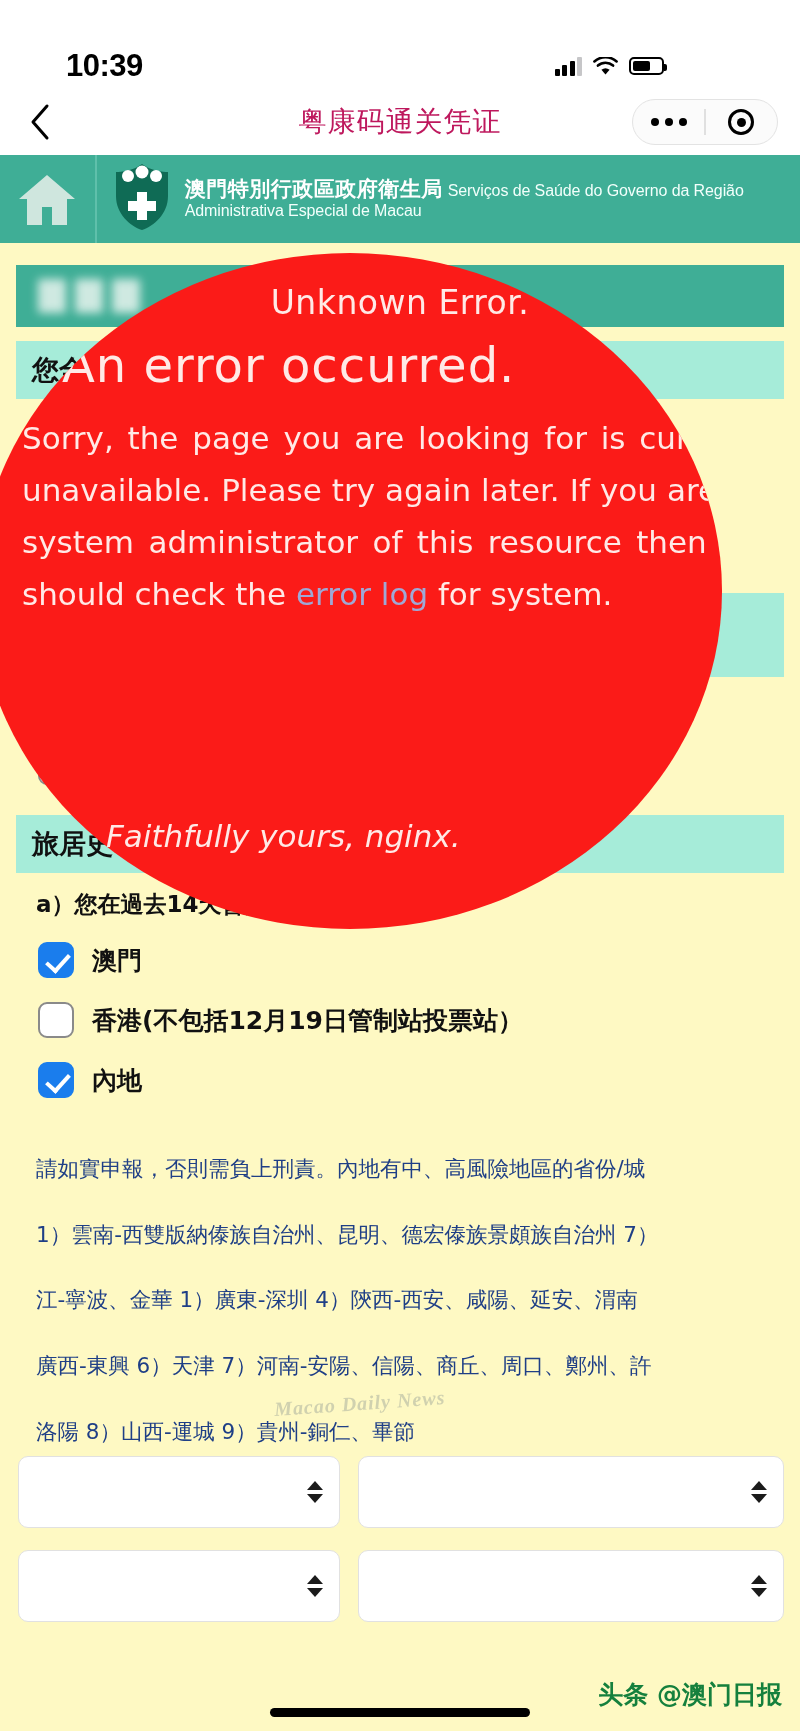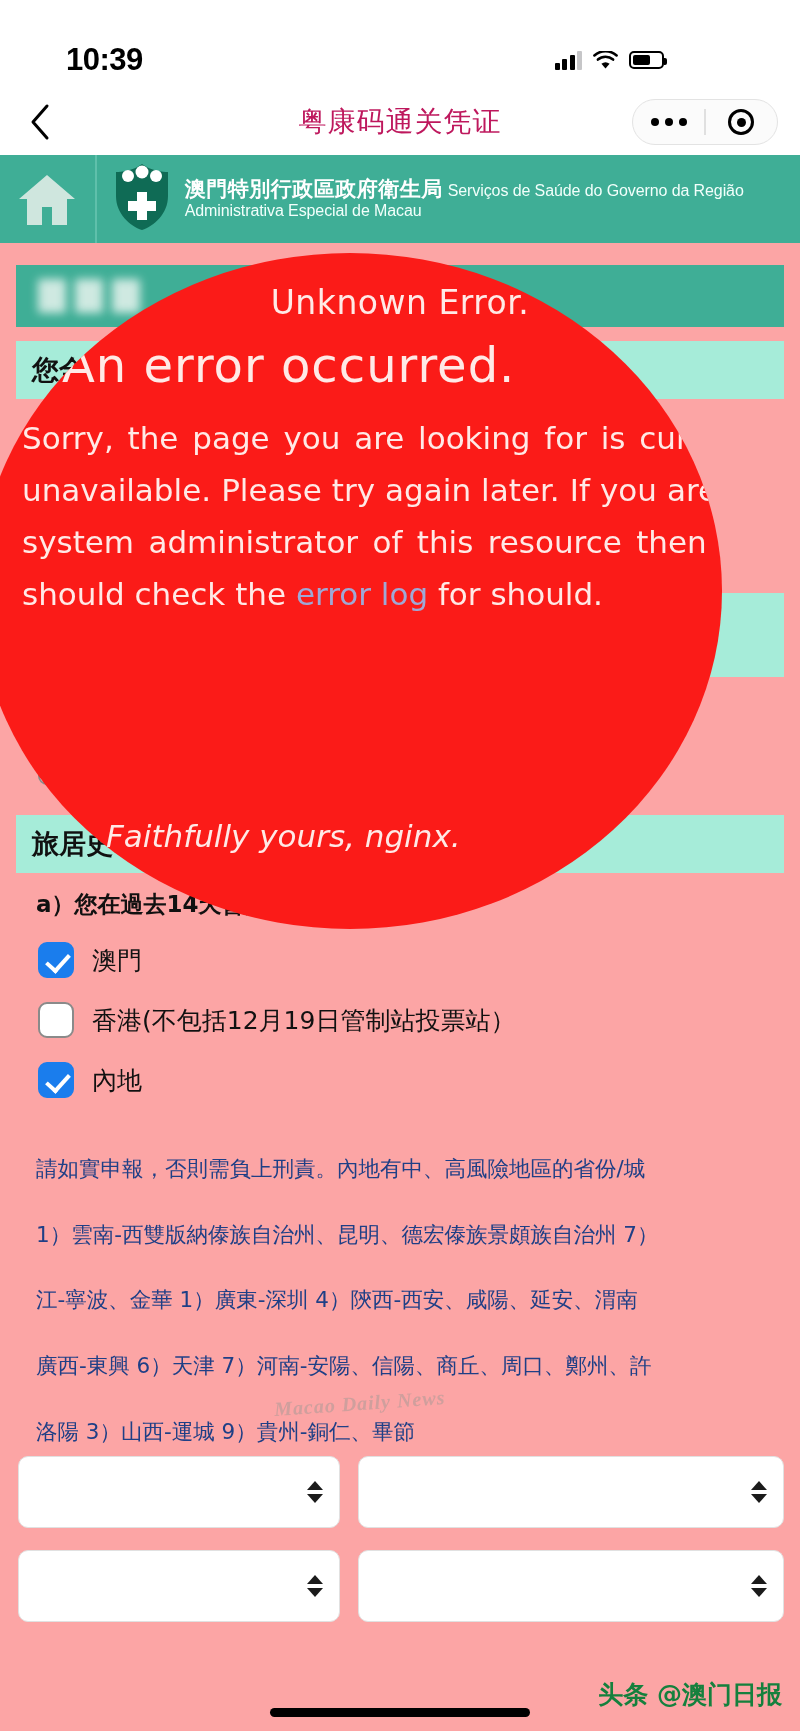--- a/index.html
+++ b/index.html
@@ -11,21 +11,21 @@
   }
   #screen {
     position: relative;
     width: 800px; height: 1731px;
     background: #ffffff;
     overflow: hidden;
   }
 
   
   .statusbar {
-    position: absolute; top: 8px; left: 0;
+    position: absolute; top: 14px; left: 0;
     width: 712px; height: 88px;
     display: flex; align-items: center; justify-content: space-between;
     padding: 16px 48px 0 66px;
   }
   .statusbar .clock {
     font-size: 31px; font-weight: 600; color: #000;
     letter-spacing: -0.5px;
     font-family: "Liberation Sans", sans-serif;
   }
   .status-right { display: flex; align-items: center; gap: 11px; }
@@ -83,21 +83,21 @@
   .ring {
     width: 26px; height: 26px; border: 3px solid #000; border-radius: 50%;
     display: flex; align-items: center; justify-content: center;
   }
   .ring i { width: 9px; height: 9px; border-radius: 50%; background: #000; display:block; }
 
   
   .page {
     position: absolute; top: 155px; left: 0;
     width: 800px; height: 1576px;
-    background: #fca5a5;
+    background: #fef9c3;
   }
 
   
   .gov-header {
     display: flex; align-items: stretch;
     height: 88px; background: #3fae96;
   }
   .gov-home {
     width: 122px; display: flex; align-items: center; justify-content: center;
     border-right: 2px solid #5fc0ab;
@@ -158,20 +158,21 @@
   }
   .cb.checked::after {
     content: ""; position: absolute;
     left: 11px; top: 5px; width: 10px; height: 19px;
     border: solid #fff; border-width: 0 4px 4px 0;
     transform: rotate(42deg);
   }
   .cbrow .lbl {
     font-size: 25px; color: #111;
     font-family: "DejaVu Sans", sans-serif;
+    font-weight: bold;
   }
 
   
   .blue-note {
     padding: 8px 8px 0 36px;
     font-size: 21.5px; line-height: 1.38;
     color: #1f3f86;
     font-family: "DejaVu Sans", sans-serif;
     white-space: nowrap;
   }
@@ -383,21 +384,21 @@
     <div class="cbrow">
       <span class="cb checked"></span>
       <span class="lbl">內地</span>
     </div>
 
     <div class="blue-note">
       <span>請如實申報，否則需負上刑責。內地有中、高風險地區的省份/城</span>
       <span>1）雲南-西雙版納傣族自治州、昆明、德宏傣族景頗族自治州 7）</span>
       <span>江-寧波、金華 1）廣東-深圳 4）陝西-西安、咸陽、延安、渭南</span>
       <span>廣西-東興 6）天津 7）河南-安陽、信陽、商丘、周口、鄭州、許</span>
-      <span>洛陽 3）山西-運城 9）貴州-銅仁、畢節</span>
+      <span>洛陽 8）山西-運城 9）貴州-銅仁、畢節</span>
     </div>
 
     <div class="selects">
       <div class="sel-row">
         <div class="sel">
           <span></span>
           <span class="chev">
               <i class="up"></i>
               <i class="dn"></i>
             </span>
@@ -426,21 +427,21 @@
             </span>
         </div>
       </div>
     </div>
   </div>
 
   <div class="err-circle">
     <div class="err-inner">
       <div class="err-text err-h1">Unknown Error.</div>
       <div class="err-text err-h2">An error occurred.</div>
-      <div class="err-text err-p"><span>Sorry, the page you are looking for is currently unavailable. Please try again later. If you are the system administrator of this resource then you should check the </span><span class="kw">error log</span><span> for should.</span></div>
+      <div class="err-text err-p"><span>Sorry, the page you are looking for is currently unavailable. Please try again later. If you are the system administrator of this resource then you should check the </span><span class="kw">error log</span><span> for system.</span></div>
       <div class="err-text err-sig">Faithfully yours, nginx.</div>
     </div>
   </div>
 
   <div class="wm-macao">Macao Daily News</div>
   <div class="wm-toutiao">头条 @澳门日报</div>
   <div class="home-ind"></div>
 
 </div>
 

